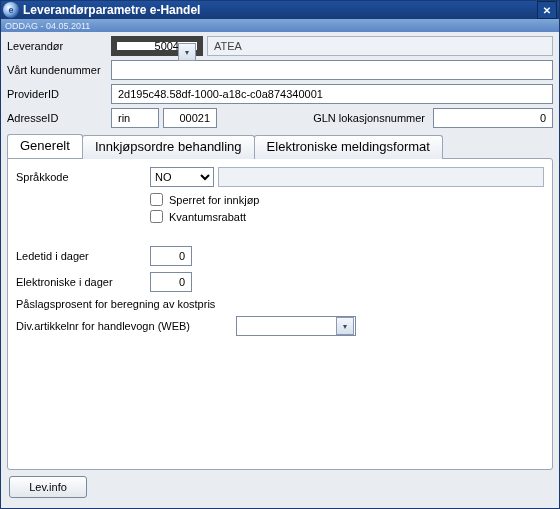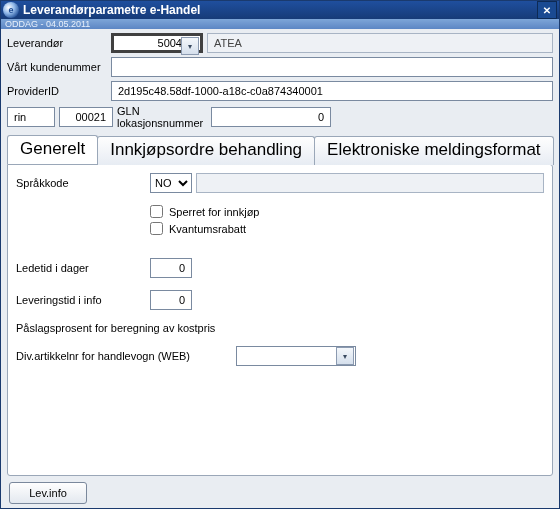--- a/index.html
+++ b/index.html
@@ -5,36 +5,36 @@
   html,body{margin:0;padding:0;font-family:"Segoe UI",Tahoma,Arial,sans-serif;font-size:11px;color:#000;background:#fff}
   .window{width:560px;height:509px;border:1px solid #1a3a6e;box-sizing:border-box;display:flex;flex-direction:column;background:#e9edf2}
   .titlebar{height:20px;background:linear-gradient(#1f4f9e,#163b78);display:flex;align-items:center;color:#fff;font-weight:bold;font-size:12px;padding:0 2px}
   .titlebar .app-ico{width:16px;height:16px;border-radius:50%;background:radial-gradient(circle at 35% 35%,#fff 0%,#8fb7e8 40%,#1c4a92 80%);margin-right:4px;display:flex;align-items:center;justify-content:center;font-size:9px;color:#1c4a92;font-weight:bold}
   .titlebar .spacer{flex:1}
   .titlebar .close{width:18px;height:16px;background:#1a4a92;border:1px solid #0d2a55;color:#fff;display:flex;align-items:center;justify-content:center;font-size:10px;cursor:pointer}
   .subbar{height:14px;background:linear-gradient(#7ea6d8,#5c86c4);font-size:9px;color:#e8f0fb;padding:0 4px;display:flex;align-items:center}
   .form-area{padding:4px 6px 2px 6px;display:grid;grid-template-columns:100px 1fr;row-gap:4px;column-gap:4px;align-items:center}
   .lbl{font-size:11px}
   .row1{display:flex;align-items:center;gap:4px}
-  .num-combo{width:92px;height:20px;border:3px solid #404040;background:#fff;display:flex;align-items:center;justify-content:flex-end;padding:0 18px 0 4px;position:relative;box-sizing:border-box}
+  .num-combo{width:92px;height:20px;border:6px solid #404040;background:#fff;display:flex;align-items:center;justify-content:flex-end;padding:0 18px 0 4px;position:relative;box-sizing:border-box}
   .num-combo .dd{position:absolute;right:1px;top:1px;width:16px;height:16px;border:1px solid #8b9ab0;background:linear-gradient(#f4f7fb,#d5dfec);display:flex;align-items:center;justify-content:center;font-size:8px;color:#3a4a60}
   .ro-field{flex:1;height:20px;border:1px solid #a8b4c4;background:#eef1f5;padding:8px 6px;display:flex;align-items:center;box-sizing:border-box;color:#444}
   .txt{height:20px;border:1px solid #7a8aa0;background:#fff;padding:8px 6px;box-sizing:border-box;font:inherit}
   .full{width:100%}
   .adr-row{display:flex;align-items:center;gap:4px}
   .adr-row .txt.sm1{width:48px}
   .adr-row .txt.sm2{width:54px;text-align:right}
   .adr-row .gln-lbl{margin-left:auto;margin-right:4px}
   .adr-row .txt.gln{width:120px;text-align:right}
   .tabs-wrap{margin:4px 6px 0 6px}
   .tabs{display:flex;gap:0;position:relative;z-index:2}
-  .tab{padding:3px 12px 4px 12px;border:1px solid #9aa7b8;border-bottom:none;border-radius:3px 3px 0 0;background:linear-gradient(#fefefe,#e7ecf3);font-size:17px;cursor:pointer;margin-right:-1px;position:relative;top:1px}
+  .tab{padding:3px 12px 4px 12px;border:1px solid #9aa7b8;border-bottom:none;border-radius:3px 3px 0 0;background:linear-gradient(#fefefe,#e7ecf3);font-size:13px;cursor:pointer;margin-right:-1px;position:relative;top:1px}
   .tab.active{background:#fff;font-weight:normal;top:0;padding-bottom:5px;z-index:3}
   .panel{border:1px solid #9aa7b8;background:#fff;height:312px;box-sizing:border-box;padding:8px 8px 8px 8px;border-radius:0 3px 3px 3px;position:relative;z-index:1}
-  .panel .srow{display:flex;align-items:center;margin-bottom:12px}
+  .panel .srow{display:flex;align-items:center;margin-bottom:6px}
   .panel .plbl{width:134px}
   select.sel{height:20px;border:1px solid #7a8aa0;background:#fff;font:inherit}
   .chk-row{display:flex;align-items:center;margin-left:134px;margin-bottom:4px}
   .chk-row input{margin:0 6px 0 0}
   .smallnum{width:42px;text-align:right}
   .mednum{width:60px;text-align:right}
   .combo{width:120px;height:20px;border:1px solid #7a8aa0;background:#fff;display:flex;align-items:center;justify-content:space-between;box-sizing:border-box}
   .combo .dd{width:16px;height:16px;margin:1px;border:1px solid #8b9ab0;background:linear-gradient(#f4f7fb,#d5dfec);display:flex;align-items:center;justify-content:center;font-size:8px;color:#3a4a60}
   .footer{margin-top:auto;padding:6px 8px 10px 8px}
   .btn{height:22px;min-width:78px;border:1px solid #7a889c;border-radius:3px;background:linear-gradient(#fefefe,#e3e8ef);font:inherit;cursor:pointer;padding:0 10px}
@@ -63,60 +63,61 @@
       </div>
       <div class="ro-field">ATEA</div>
     </div>
 
     <div class="lbl">Vårt kundenummer</div>
     <input class="txt full" value="" style="">
 
     <div class="lbl">ProviderID</div>
     <input class="txt full" value="2d195c48.58df-1000-a18c-c0a874340001" style="">
 
+    <div class="lbl">AdresseID</div>
     <div class="adr-row">
       <input class="txt sm1" value="rin" style="">
       <input class="txt sm2" value="00021" style="">
       <div class="lbl gln-lbl">GLN lokasjonsnummer</div>
       <input class="txt gln" value="0" style="">
     </div>
   </div>
 
   <div class="tabs-wrap">
     <div class="tabs">
       <div class="tab active">Generelt</div>
       <div class="tab">Innkjøpsordre behandling</div>
       <div class="tab">Elektroniske meldingsformat</div>
     </div>
 
     <div class="panel">
 
       <div class="srow">
         <div class="plbl">Språkkode</div>
-        <select class="sel" style="width:42px">
+        <select class="sel" style="width:64px">
           <option>NO</option>
         </select>
         <div class="ro-field" style="margin-left:4px;flex:1"></div>
       </div>
 
       <div class="chk-row">
         <input type="checkbox" style="">
         <span>Sperret for innkjøp</span>
       </div>
       <div class="chk-row" style="margin-bottom:23px">
         <input type="checkbox" style="">
         <span>Kvantumsrabatt</span>
       </div>
 
       <div class="srow">
         <div class="plbl">Ledetid i dager</div>
         <input class="txt smallnum" value="0" style="">
       </div>
       <div class="srow">
-        <div class="plbl">Leveringstid i info</div>
+        <div class="plbl">Elektroniske i dager</div>
         <input class="txt smallnum" value="0" style="">
       </div>
 
       <div class="srow">
         <div style="width:220px">Påslagsprosent for beregning av kostpris</div>
       </div>
 
       <div class="srow">
         <div style="width:220px">Div.artikkelnr for handlevogn (WEB)</div>
         <div class="combo">

